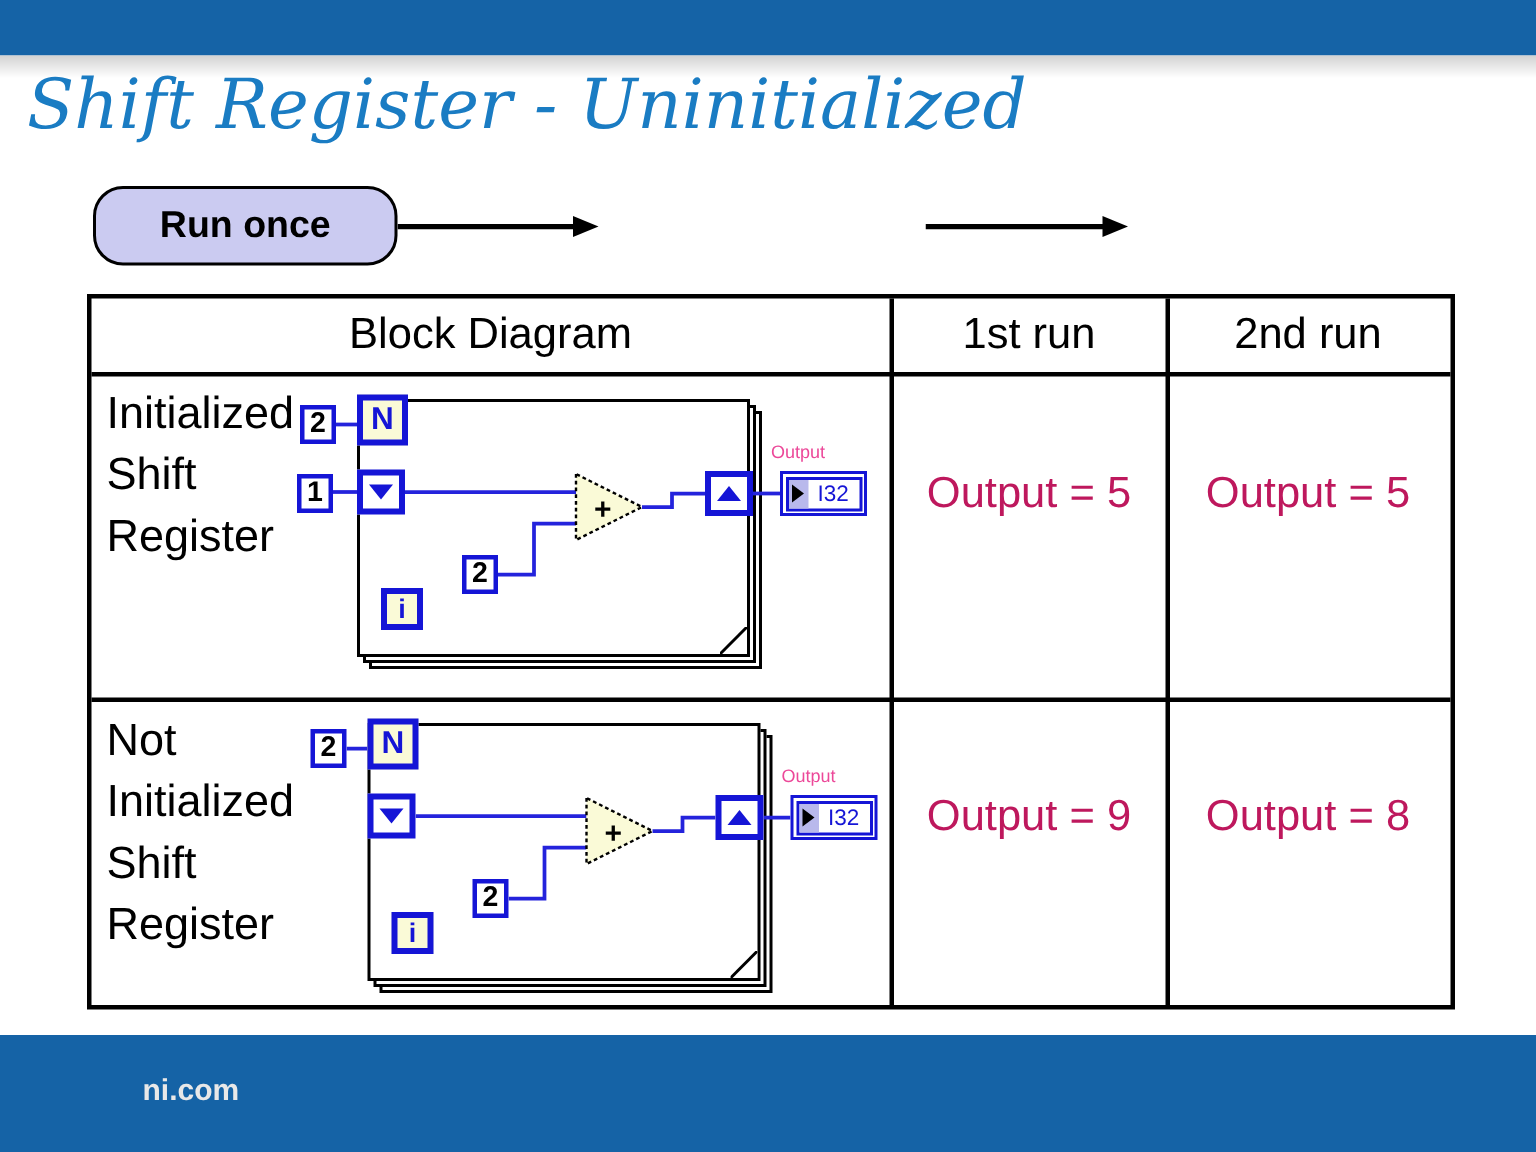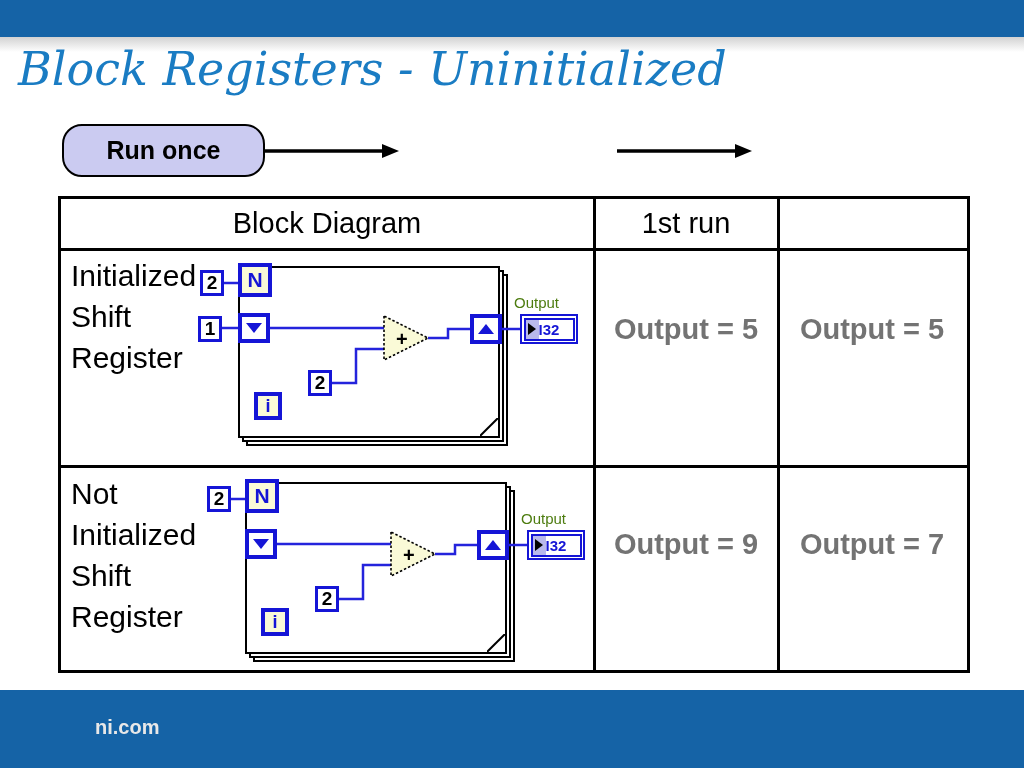--- a/index.html
+++ b/index.html
@@ -39,21 +39,21 @@
   .vl1 { left:532px; top:0; bottom:0; width:2.5px; }
   .vl2 { left:716px; top:0; bottom:0; width:2.5px; }
   .hl-header { left:0; right:0; top:49px;  height:3px; }
   .hl-row    { left:0; right:0; top:266px; height:2.5px; }
   .hcell { position:absolute; top:0; height:49px; display:flex;
     align-items:center; justify-content:center; font-size:29px; color:#000; }
   .hc1 { left:0;   width:532px; }
   .hc2 { left:534px; width:182px; }
   .hc3 { left:719px; width:184px; }
   .ocell { position:absolute; height:214px; box-sizing:border-box;
-    display:flex; justify-content:center; font-size:29px; color:#737373;font-weight:bold; }
+    display:flex; justify-content:center; font-size:29px; color:#be185d; }
   .r1 { top:52px;  padding-top:62px; }
   .r2 { top:269px; padding-top:60px; }
   .oc-first  { left:534px; width:182px; }
   .oc-second { left:719px; width:184px; }
   .row-label { position:absolute; left:10px; font-size:30px; line-height:41px;
     color:#000; white-space:pre-line; }
   .rl1 { top:56px; }
   .rl2 { top:274px; }
   
   .lvd { position:absolute; width:386px; height:188px; }
@@ -77,43 +77,43 @@
   .lv-i { left:56px; top:130px; width:28px; height:28px; border-width:4px;
     background:var(--lv-cream,#FAFAD7); color:var(--lv-blue,#1515D6); font-size:18px; }
   .lv-sr { width:32px; height:30px; border-width:4px; }
   .sr-left  { left:40px;  top:51px; }
   .sr-right { left:272px; top:52px; }
   .tri-down { width:0; height:0; border-left:8px solid transparent;
     border-right:8px solid transparent; border-top:10px solid var(--lv-blue,#1515D6); }
   .tri-up { width:0; height:0; border-left:8px solid transparent;
     border-right:8px solid transparent; border-bottom:10px solid var(--lv-blue,#1515D6); }
   .wires { position:absolute; left:0; top:0; }
-  .out-label { position:absolute; left:316px; top:32px; font-size:15px; color:#4d7c0f; }
+  .out-label { position:absolute; left:316px; top:32px; font-size:12px; color:#ec4899; }
   .i32 { position:absolute; left:322px; top:52px; width:58px; height:30px;
     box-sizing:border-box; border:2px solid var(--lv-blue,#1515D6);
     padding:1.5px; background:#fff; }
   .i32-inner { width:100%; height:100%; box-sizing:border-box;
     border:2px solid var(--lv-blue,#1515D6); display:flex; align-items:center; }
   .i32-arrow { width:13px; align-self:stretch;
     background:var(--indicator-fill,#B9B9EC);
     display:flex; align-items:center; justify-content:center; }
   .i32-arrow .tri-right { width:0; height:0; border-top:6px solid transparent;
     border-bottom:6px solid transparent; border-left:8px solid #000; }
-  .i32-text { flex:1; font-size:15px; font-weight:bold;
+  .i32-text { flex:1; text-align:center; font-size:15px; font-weight:normal;
     color:var(--lv-blue,#1515D6); }
 </style>
 </head>
 <body>
 
 <div class="slide">
 
   <div class="top-bar"></div>
   <div class="top-shadow"></div>
 
-  <h1 class="title">Block Registers - Uninitialized</h1>
+  <h1 class="title">Shift Register - Uninitialized</h1>
 
   <div class="flow-box fb1">
     <span>Run once</span>
   </div>
   <svg class="flow-arrow fa1" viewBox="0 0 135 18">
     <line x1="0" y1="9" x2="118" y2="9" stroke="#000" stroke-width="3.5"></line>
     <polygon points="117,2 134,9 117,16" fill="#000"></polygon>
   </svg>
   <svg class="flow-arrow fa2" viewBox="0 0 136 18">
     <line x1="0" y1="9" x2="119" y2="9" stroke="#000" stroke-width="3.5"></line>
@@ -121,20 +121,21 @@
   </svg>
 
   <div class="rtable">
     <div class="vline vl1"></div>
     <div class="vline vl2"></div>
     <div class="hline hl-header"></div>
     <div class="hline hl-row"></div>
 
     <div class="hcell hc1">Block Diagram</div>
     <div class="hcell hc2">1st run</div>
+    <div class="hcell hc3">2nd run</div>
 
     <div class="row-label rl1">Initialized
 Shift
 Register</div>
 
     <div class="lvd lvd1">
       <div class="loop-layer ll3"></div>
       <div class="loop-layer ll2"></div>
       <div class="loop-layer loop-frame">
         <svg class="dogear" width="18" height="18">
@@ -215,19 +216,19 @@
         <div class="i32-inner">
           <span class="i32-arrow">
               <span class="tri-right"></span>
             </span>
           <span class="i32-text">I32</span>
         </div>
       </div>
     </div>
 
     <div class="ocell r2 oc-first">Output = 9</div>
-    <div class="ocell r2 oc-second">Output = 7</div>
+    <div class="ocell r2 oc-second">Output = 8</div>
   </div>
 
   <div class="bottom-bar"></div>
   <span class="footer-link">ni.com</span>
 
 </div>
 
 </body></html>

